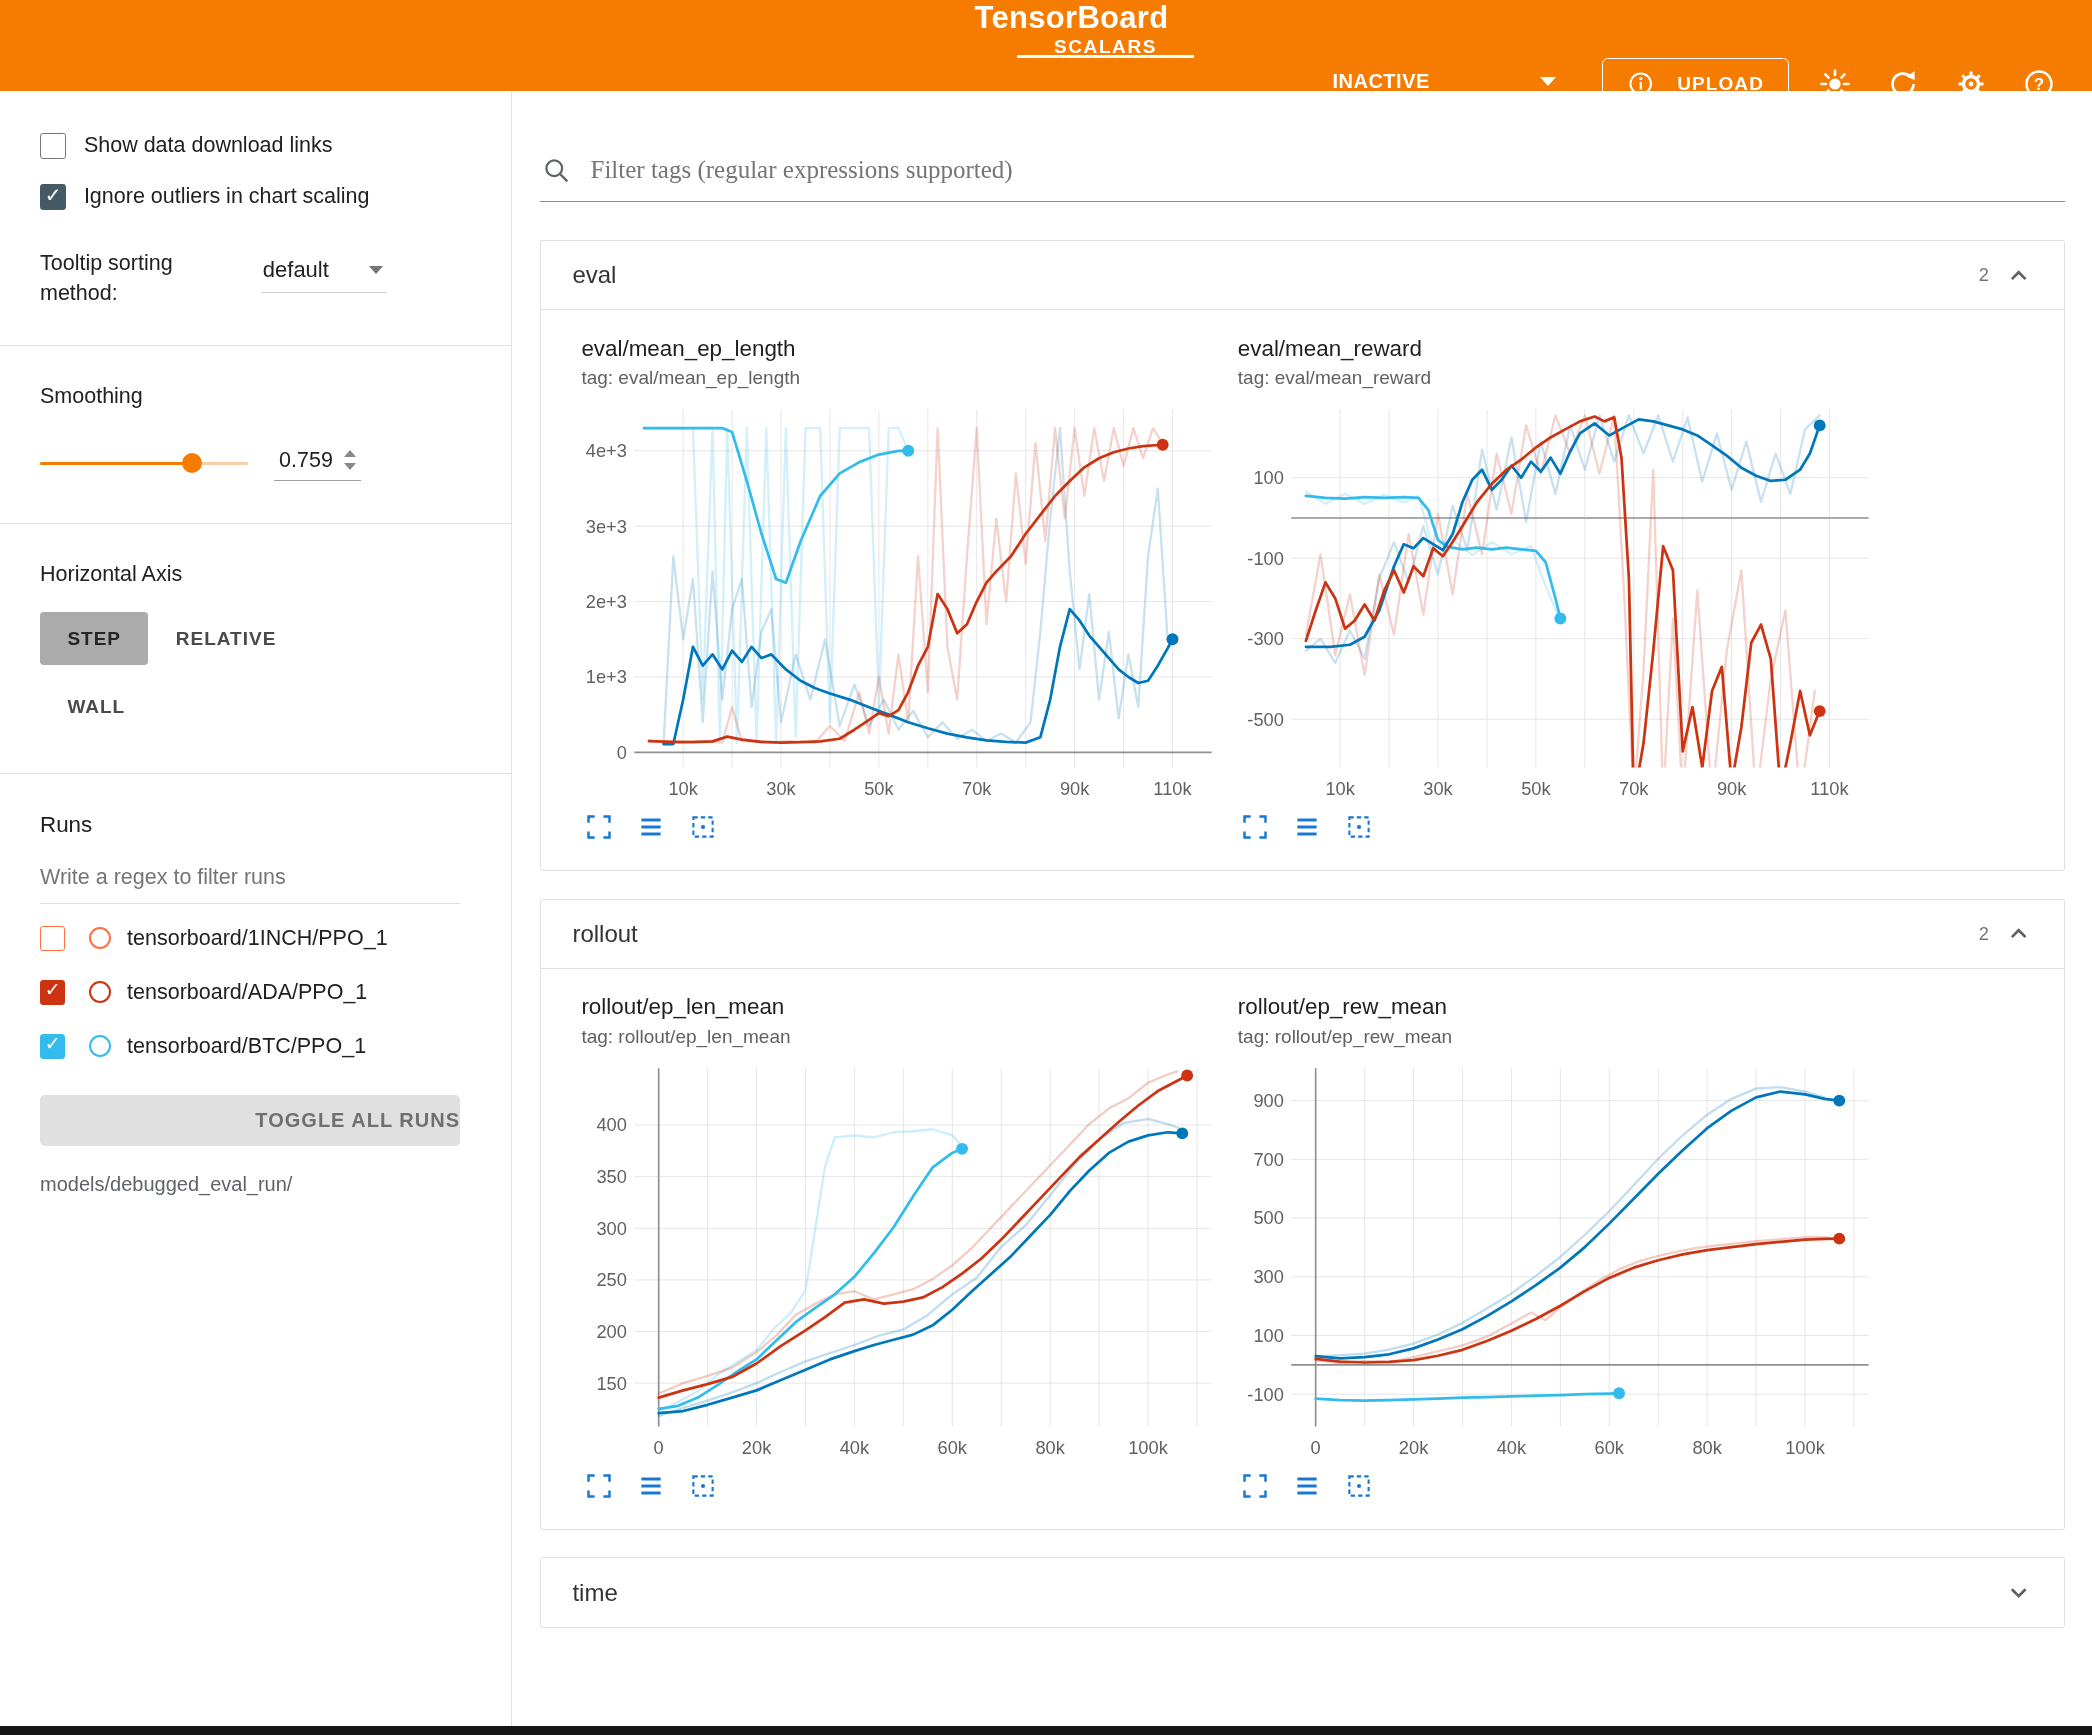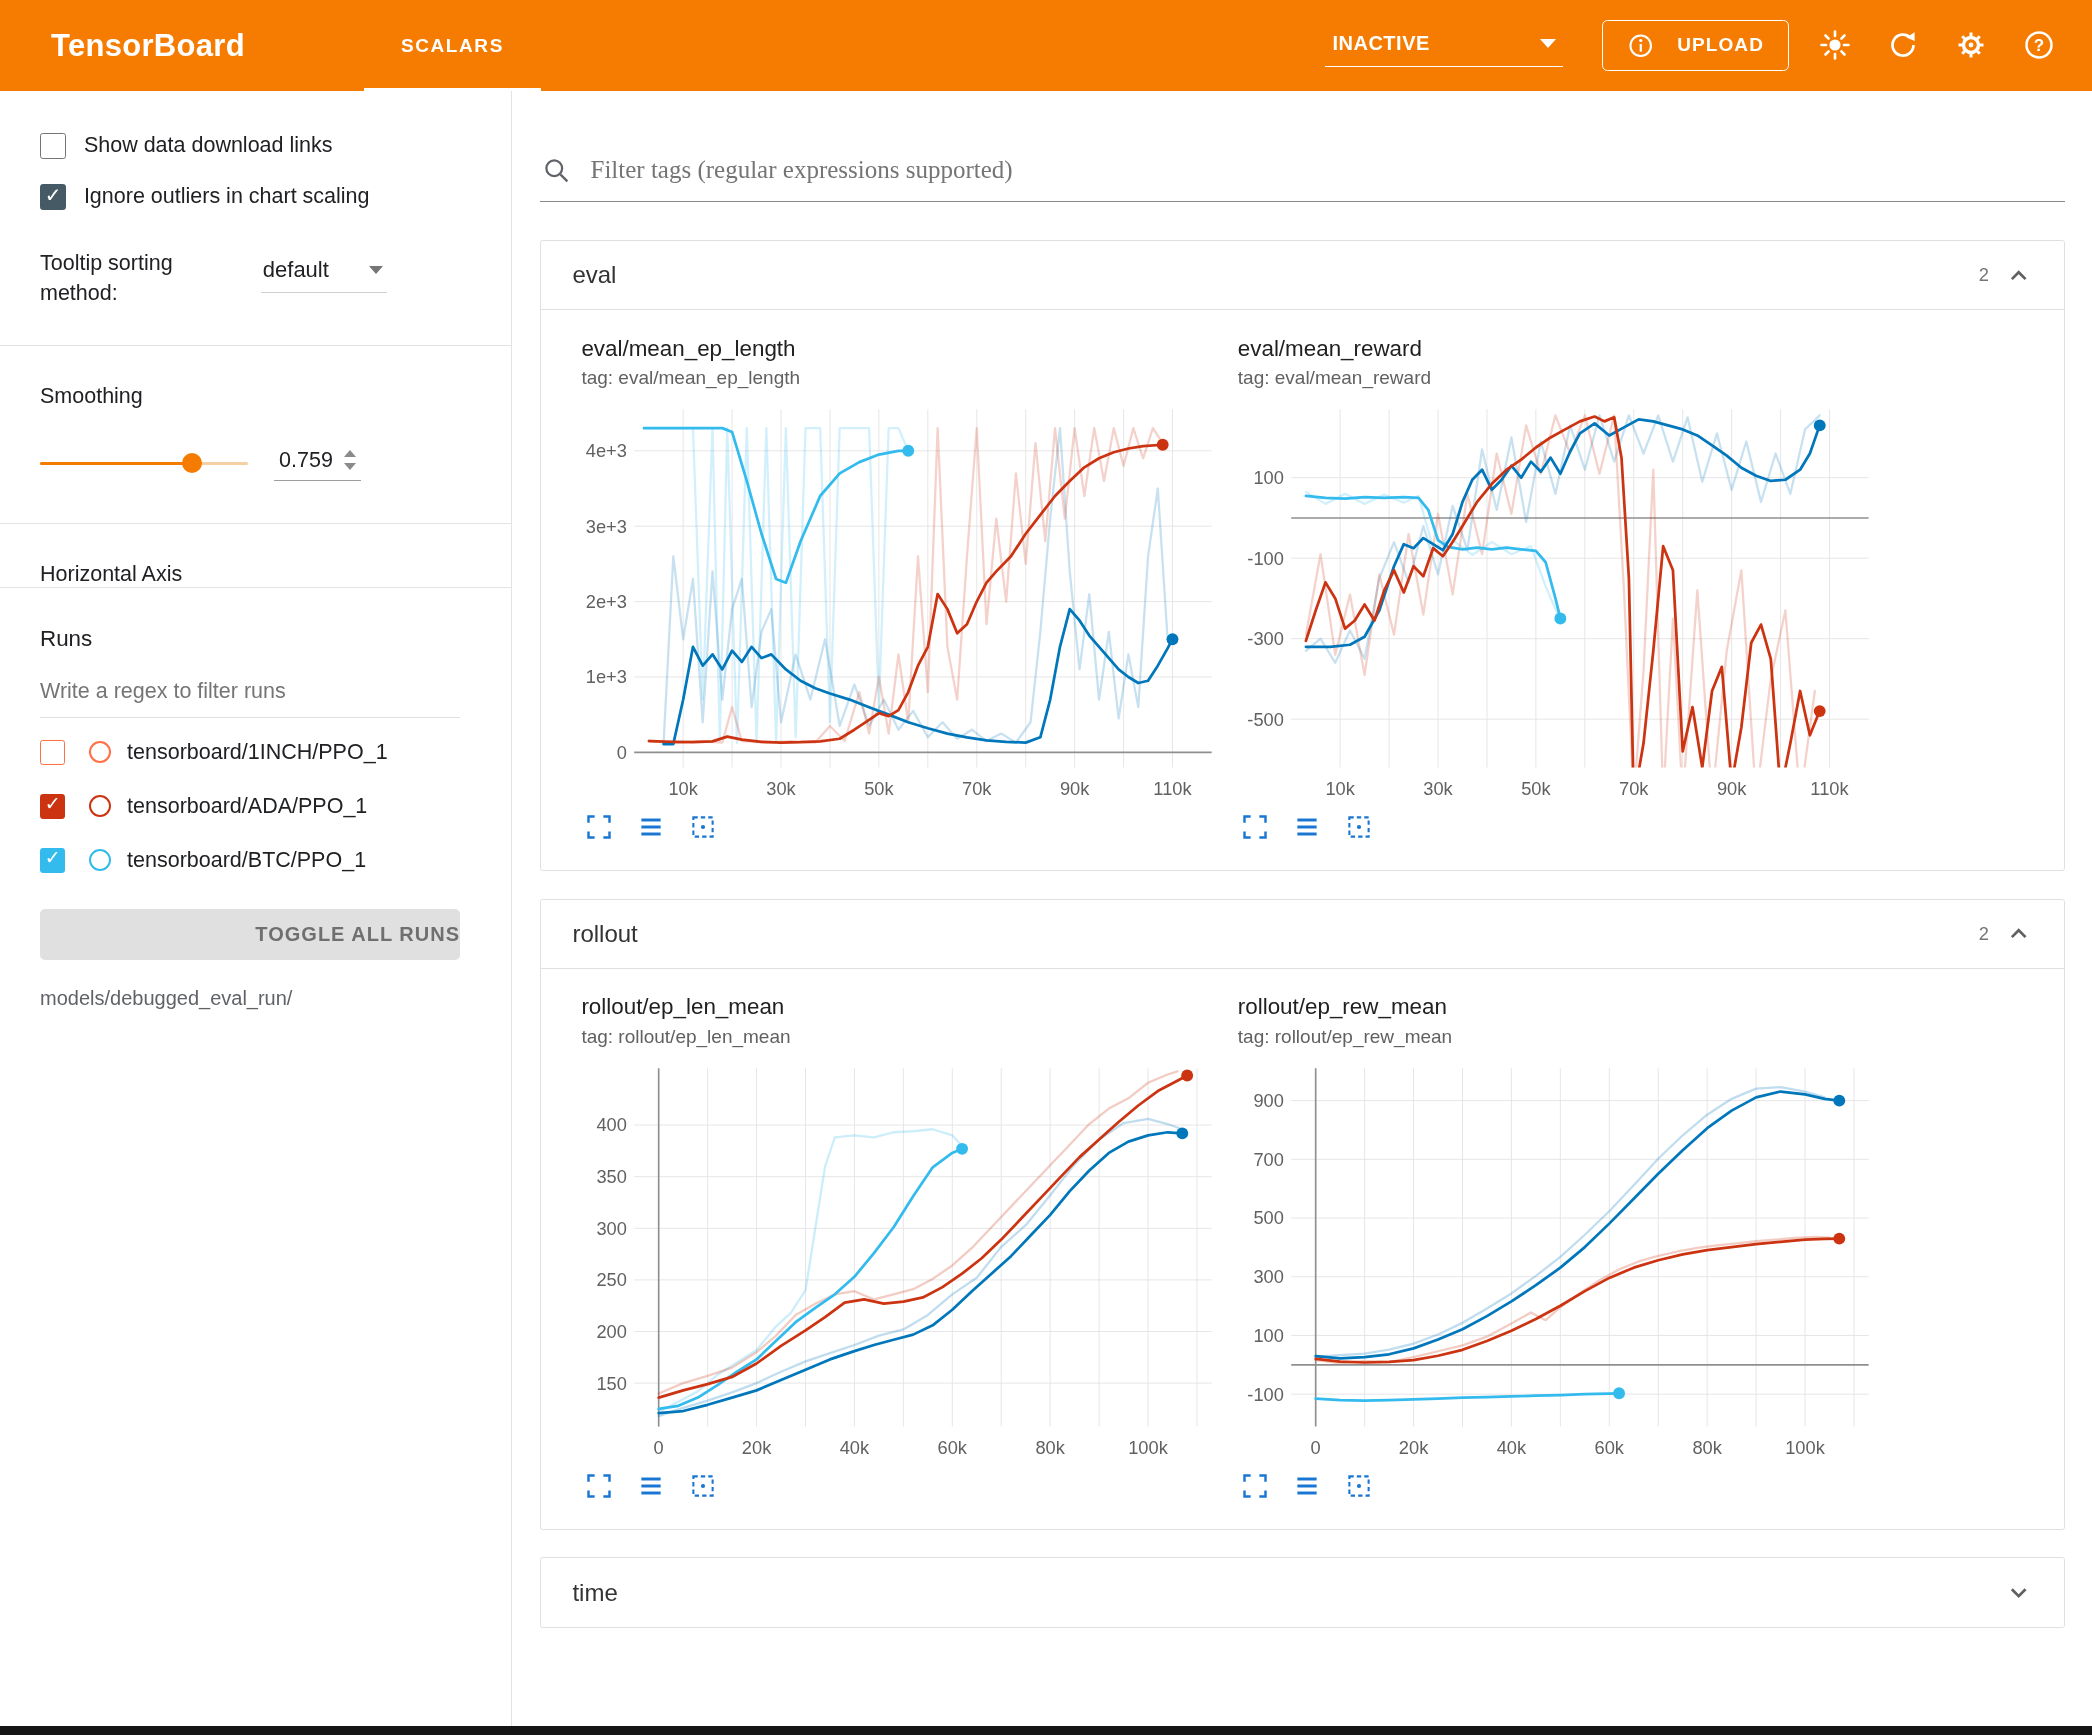--- a/index.html
+++ b/index.html
@@ -4,21 +4,21 @@
 <style>
   * { box-sizing: border-box; }
   html,body { margin:0; padding:0; }
   body {
     width:2092px; height:1735px; position:relative; overflow:hidden;
     background:#fff; color:#202124;
     font-family:"Liberation Sans","DejaVu Sans",sans-serif;
   }
   
   .header { position:absolute; top:0; left:0; right:0; height:91px; background:#f57c00;
-    display:flex; align-items:center; z-index:10; }
+    display:flex; align-items:center; z-index:10;flex-direction:column; }
   .brand { margin-left:51px; font-size:31px; font-weight:700; color:#fff; letter-spacing:0.3px; }
   .nav { display:flex; height:100%; margin-left:119px; }
   .tab { position:relative; display:flex; align-items:center; padding:0 37px; font-size:19px;
     font-weight:600; letter-spacing:1.6px; color:rgba(255,255,255,.82); cursor:pointer; }
   .tab.active { color:#fff; }
   .tab.active::after { content:""; position:absolute; left:0; right:0; bottom:0; height:2.7px; background:#fff; }
   .header-right { margin-left:auto; display:flex; align-items:center; gap:24px; margin-right:31px; }
   .status { display:flex; align-items:center; justify-content:space-between; width:238px;
     border-bottom:1.8px solid #fff; padding:7.3px 7.3px 11px 7.3px; color:#fff; font-size:20px;
     font-weight:700; letter-spacing:0.5px; margin-right:14.6px; cursor:pointer; }
@@ -196,20 +196,25 @@
     <div class="spin-box">
       <span class="spin-val">0.759</span>
       <span class="spinners">
           <span class="sp-up"></span>
           <span class="sp-down"></span>
         </span>
     </div>
   </div>
   <div class="divider"></div>
   <div class="section-label">Horizontal Axis</div>
+  <div class="axis-btns">
+    <span class="axis-btn active">STEP</span>
+    <span class="axis-btn">RELATIVE</span>
+    <span class="axis-btn">WALL</span>
+  </div>
   <div class="divider"></div>
   <div class="runs-label">Runs</div>
   <input class="runs-filter" placeholder="Write a regex to filter runs" style="">
   <div>
       <div class="run-row">
         <span class="run-check" style="border-color: rgb(255, 112, 67);"></span>
         <span class="run-circle" style="border-color: rgb(255, 112, 67);"></span>
         <span class="run-label">tensorboard/1INCH/PPO_1</span>
       </div>
       <div class="run-row">

